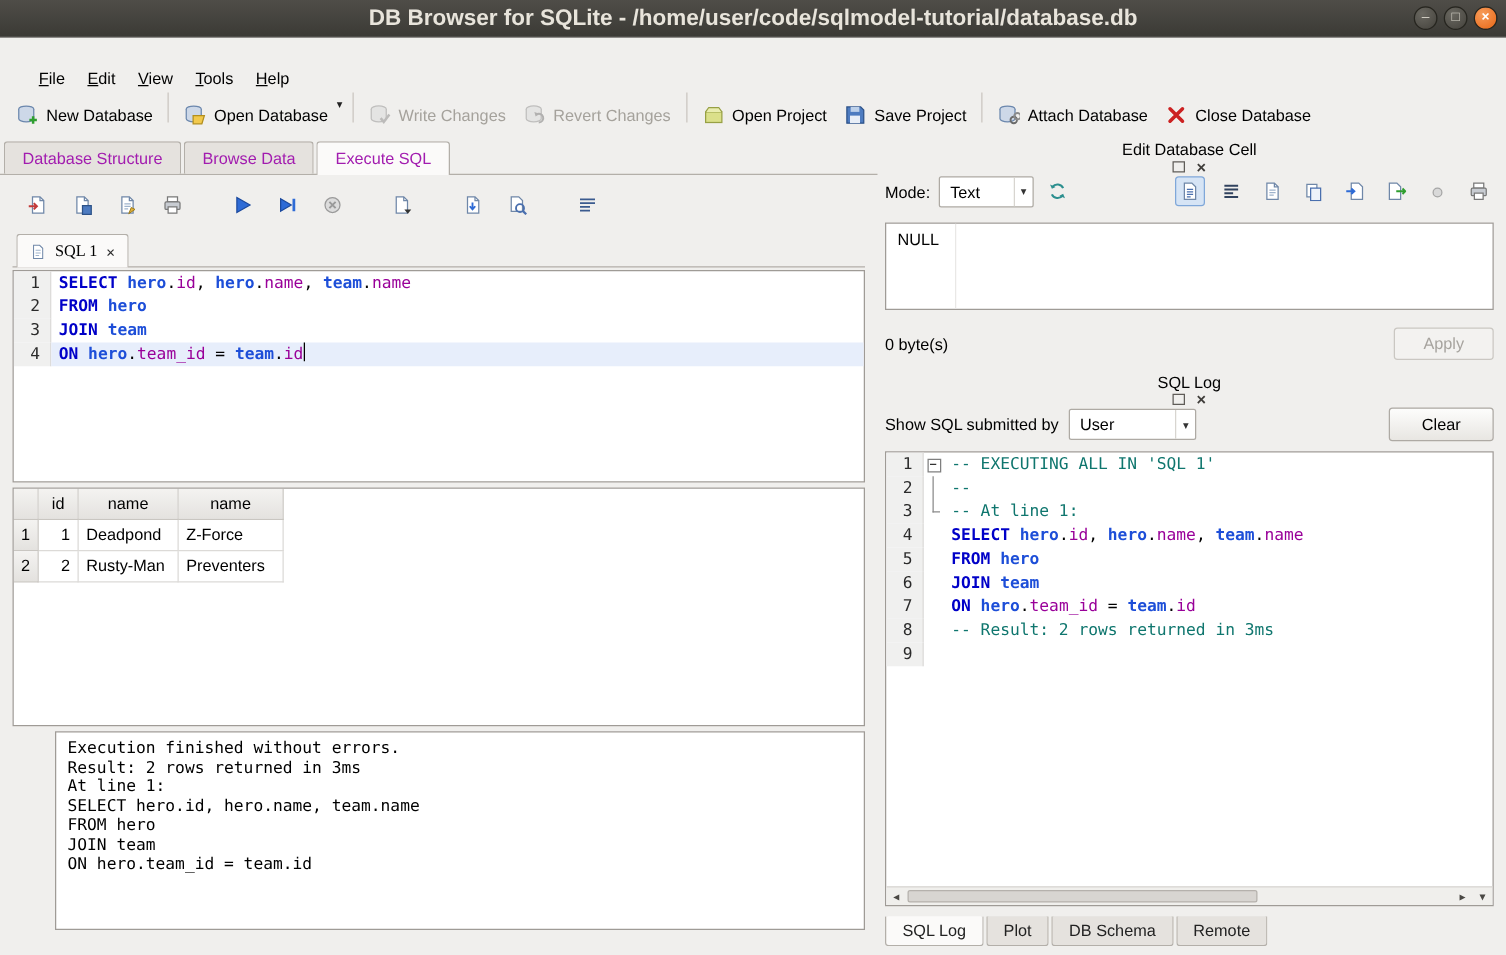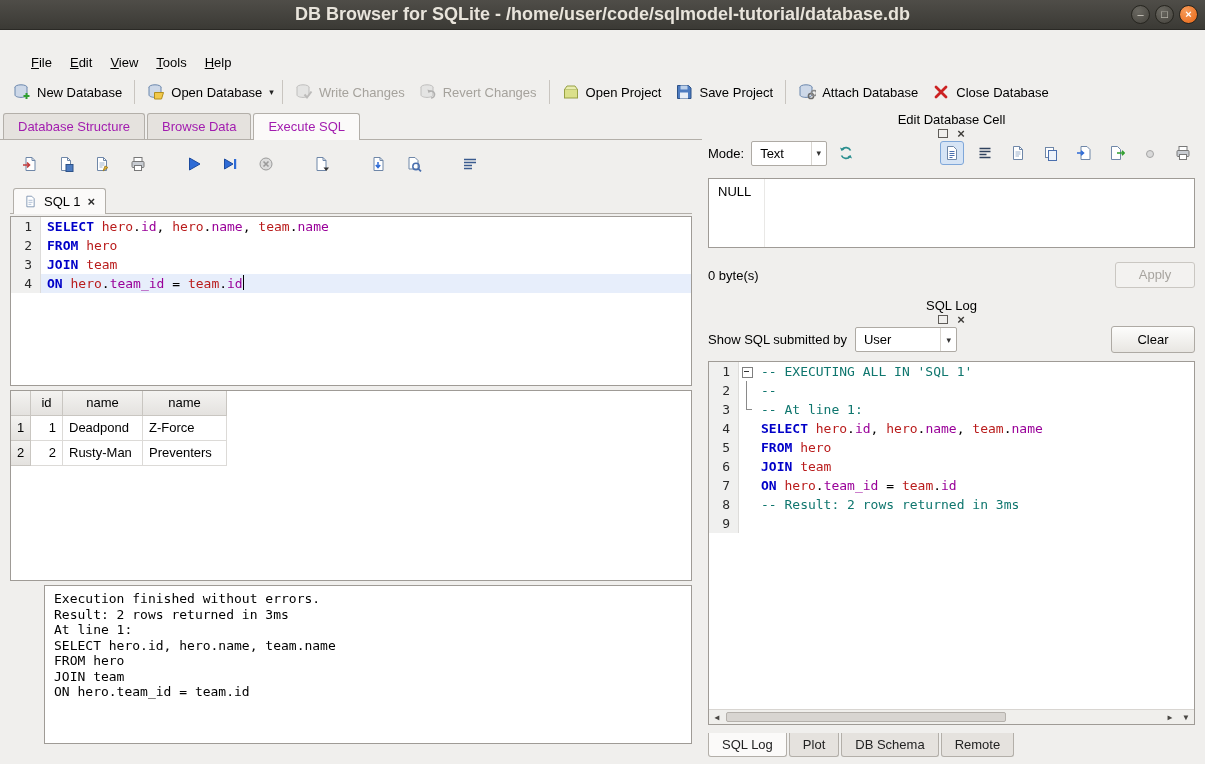--- a/index.html
+++ b/index.html
@@ -12,21 +12,21 @@
   .win-controls { position:absolute; right:7px; top:5px; display:flex; gap:5px; }
   .win-btn { width:19px; height:19px; border-radius:50%; background:radial-gradient(circle at 35% 30%, #6a6861, #44423c); border:1px solid #26251f; color:#d8d4ca; font-size:11px; line-height:16px; text-align:center; cursor:default; }
   .win-btn.close { background:radial-gradient(circle at 35% 30%, #f79c5a, #e86615); color:#fff; font-weight:bold; }
 
   
   .menubar { height:24px; display:flex; align-items:center; padding-left:22px;margin-top:20px; }
   .menu-item { display:inline-block; padding:3px 9px; }
   .menu-item::first-letter { text-decoration:underline; }
 
   
-  .toolbar { height:36px; display:flex; align-items:center; padding:0 6px; }
+  .toolbar { height:36px; display:flex; padding:0 6px; }
   .tb-btn { display:flex; align-items:center; gap:6px; padding:4px 7px; border-radius:3px; white-space:nowrap; }
   .tb-btn.disabled { color:#a5a29c; }
   .tb-btn.disabled svg { filter:grayscale(1); opacity:.45; }
   .tb-sep { width:1px; height:24px; background:#c9c5c0; margin:0 5px; flex-shrink:0; }
   .tb-caret { font-size:9px; padding:4px 3px 4px 0; color:#222; }
 
   .ic18 { width:18px; height:18px; display:block; }
   .ic { width:16px; height:16px; display:block; }
   .ic12 { width:13px; height:13px; display:block; }
 
@@ -43,40 +43,40 @@
   .left-page { flex:1; display:flex; flex-direction:column; padding:5px 10px 14px; }
 
   
   .sql-toolbar { height:38px; display:flex; align-items:center; gap:12px; padding-left:8px; }
   .icon-btn { width:24px; height:24px; display:flex; align-items:center; justify-content:center; border-radius:3px; flex-shrink:0; }
   .icon-btn.checked { background:#d6e4f5; border:1px solid #7fa7d9; }
   .gap8 { width:8px; }
 
   
   .sql-tabbar { height:31px; display:flex; align-items:flex-end; border-bottom:1px solid #b3afa9; padding-left:3px; }
-  .sqltab { display:flex; align-items:center; gap:7px; background:#fbfaf9; border:1px solid #b3afa9; border-bottom:none; border-radius:3px 3px 0 0; padding:5px 10px; position:relative; top:1px; z-index:2; }
+  .sqltab { display:flex; align-items:center; gap:7px; background:#fbfaf9; border:1px solid #b3afa9; border-bottom:none; border-radius:3px 3px 0 0; padding:5px 10px; position:relative; top:1px; z-index:2;font-family:Liberation Serif, serif; }
   .sqltab .x { font-size:13px; font-weight:bold; color:#2e2e2e; line-height:1; }
 
   
   .editor { height:170px; border:1px solid #9f9b96; background:#fff; margin-top:2px; overflow:hidden; font-family:"DejaVu Sans Mono",monospace; font-size:13px; }
   .code-row { display:flex; height:19px; line-height:19px; }
   .code-row .ln { width:30px; text-align:right; padding-right:8px; color:#2b2b2b; background:#f0f0ef; border-right:1px solid #dddcda; flex-shrink:0; }
   .code-row .code { flex:1; padding-left:6px; white-space:pre; }
   .code-row.current .code { background:#e7eefb; }
   .caret { display:inline-block; width:1px; height:15px; background:#000; vertical-align:-2px; }
 
   .fold { width:16px; flex-shrink:0; position:relative; }
   .fold-start::before { content:""; position:absolute; left:3px; top:5px; width:9px; height:9px; border:1px solid #7f7f7f; background:#fff; }
   .fold-start::after { content:""; position:absolute; left:5px; top:9px; width:5px; height:1px; background:#333; }
   .fold-mid::before { content:""; position:absolute; left:7px; top:0; bottom:0; width:1px; background:#8a8a8a; }
   .fold-end::before { content:""; position:absolute; left:7px; top:0; height:10px; width:1px; background:#8a8a8a; }
   .fold-end::after { content:""; position:absolute; left:7px; top:9px; width:6px; height:1px; background:#8a8a8a; }
 
   .tok-kw  { color:#0000c8; font-weight:bold; }
-  .tok-tbl { color:#b91c1c; font-weight:normal; }
+  .tok-tbl { color:#1d4ed8; font-weight:bold; }
   .tok-fld { color:#990099; }
   .tok-cmt { color:#0f766e; }
   .tok-pl  { color:#000; }
 
   
   .results { height:191px; border:1px solid #9f9b96; background:#fff; margin-top:4px; overflow:hidden; }
   .t-row { display:flex; height:25px; line-height:24px; }
   .t-hd { background:linear-gradient(#f4f3f1,#e4e2df); border-right:1px solid #c9c6c1; border-bottom:1px solid #c9c6c1; text-align:center; flex-shrink:0; }
   .t-c { border-right:1px solid #dcdad7; border-bottom:1px solid #dcdad7; padding:0 6px; flex-shrink:0; }
   .w-num { width:20px; } .w-0 { width:32px; } .w-1 { width:80px; } .w-2 { width:84px; }

